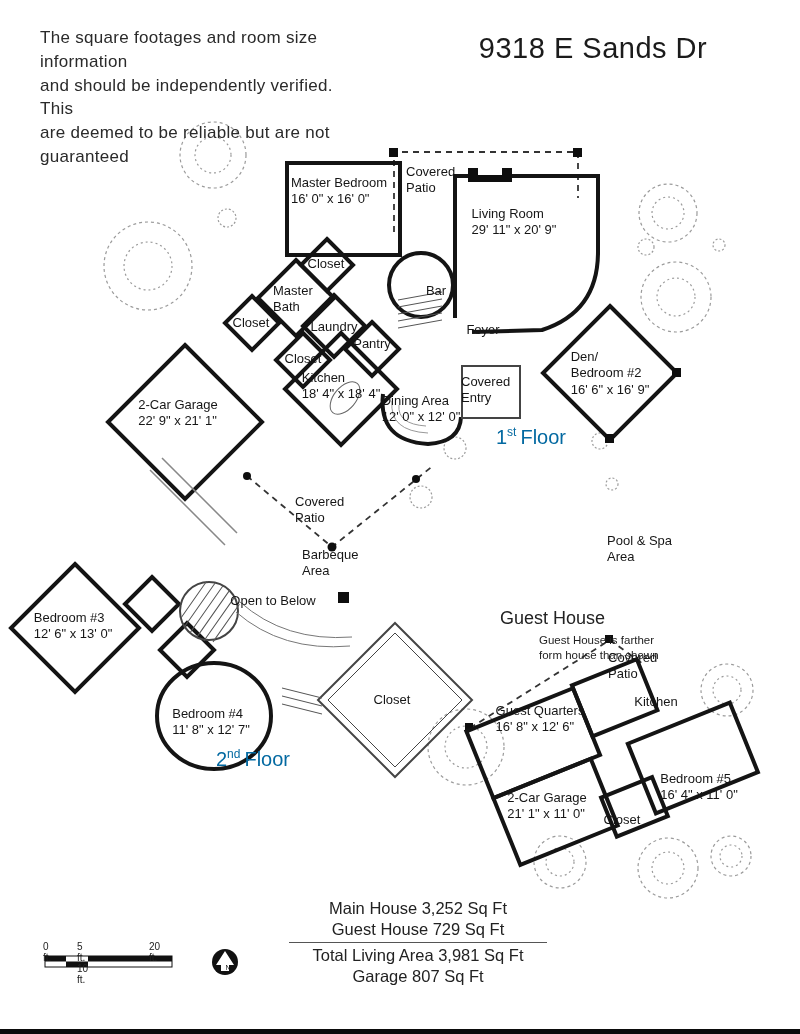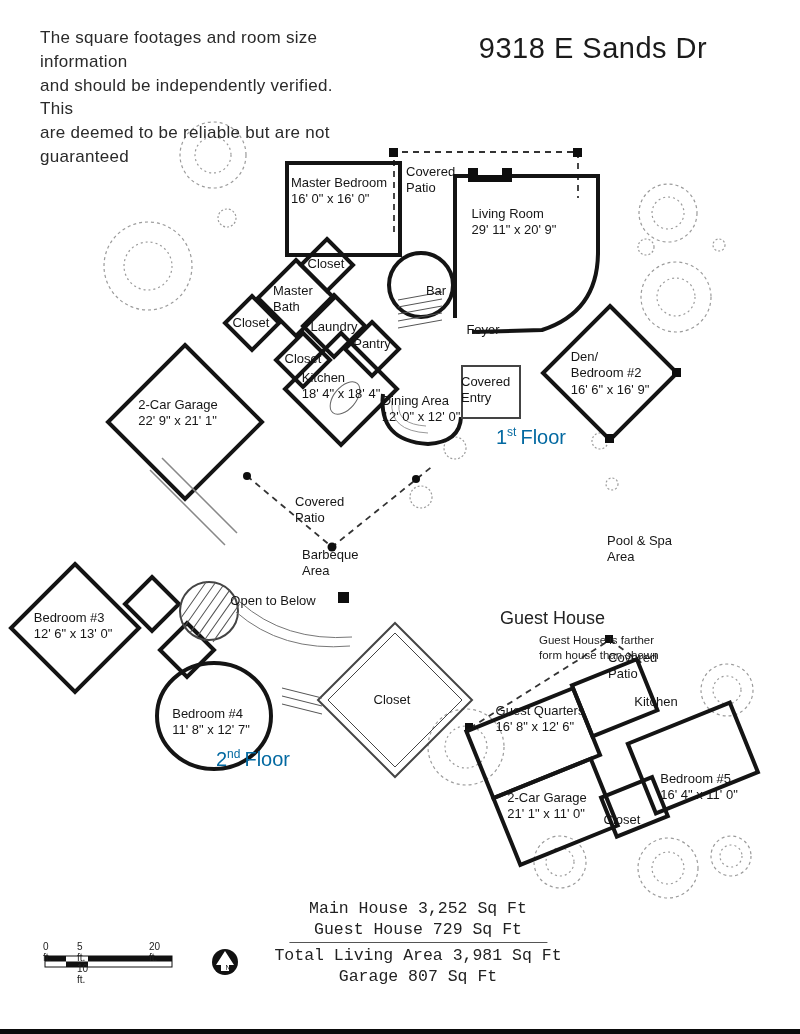--- a/index.html
+++ b/index.html
@@ -16,21 +16,21 @@
   .lbl .nm,.lbl .dm{display:block;}
   .wrap{white-space:normal;}
   .floor-heading{position:absolute;transform:translate(-50%,-50%);font-size:20px;color:#0369a1;
         white-space:nowrap;}
   .floor-heading sup{font-size:12px;}
   .floor-heading .word{margin-left:4px;}
   .gh-heading{position:absolute;left:500px;top:608px;font-size:18px;color:#222;}
   .gh-note{position:absolute;left:497px;top:633px;font-size:11.5px;line-height:1.3;color:#222;}
   .gh-note span{display:block;margin-left:42px;}
   .summary{position:absolute;left:418px;top:898px;transform:translateX(-50%);
-        text-align:center;font-size:16.5px;line-height:1.28;color:#222;font-family:Liberation Mono, monospace;}
+        text-align:center;font-size:16.5px;line-height:1.28;color:#222;}
   .summary .divider{border-top:1.5px solid #555;width:258px;margin:2px auto;}
   .scale-labels{position:absolute;left:0;top:941px;font-size:10px;color:#222;}
   .scale-labels .s0{position:absolute;left:43px;top:0;}
   .scale-labels .s1{position:absolute;left:77px;top:0;}
   .scale-labels .s2{position:absolute;left:149px;top:0;}
   .watermark{position:absolute;left:2px;top:971px;font-size:34px;color:#c3c3c3;
         letter-spacing:4px;}
   .bottom-bar{position:absolute;left:0;top:1029px;width:800px;height:5px;background:#0b0b0b;}
 </style>
 </head>

